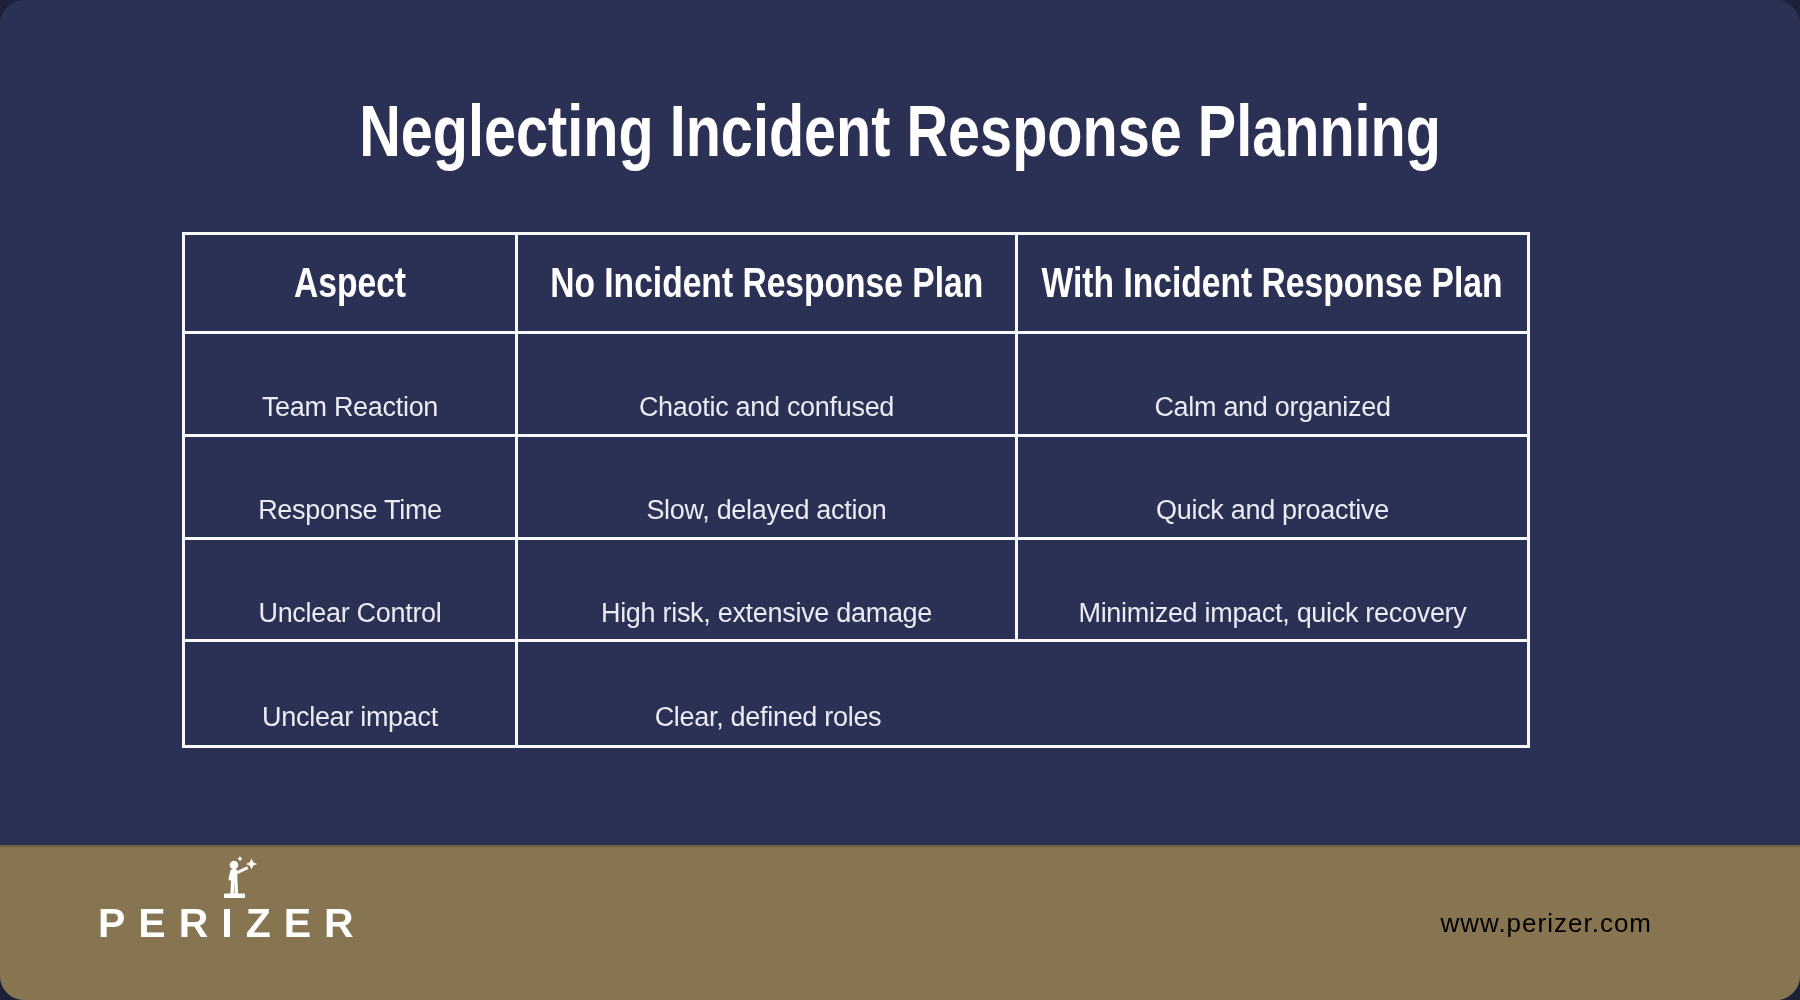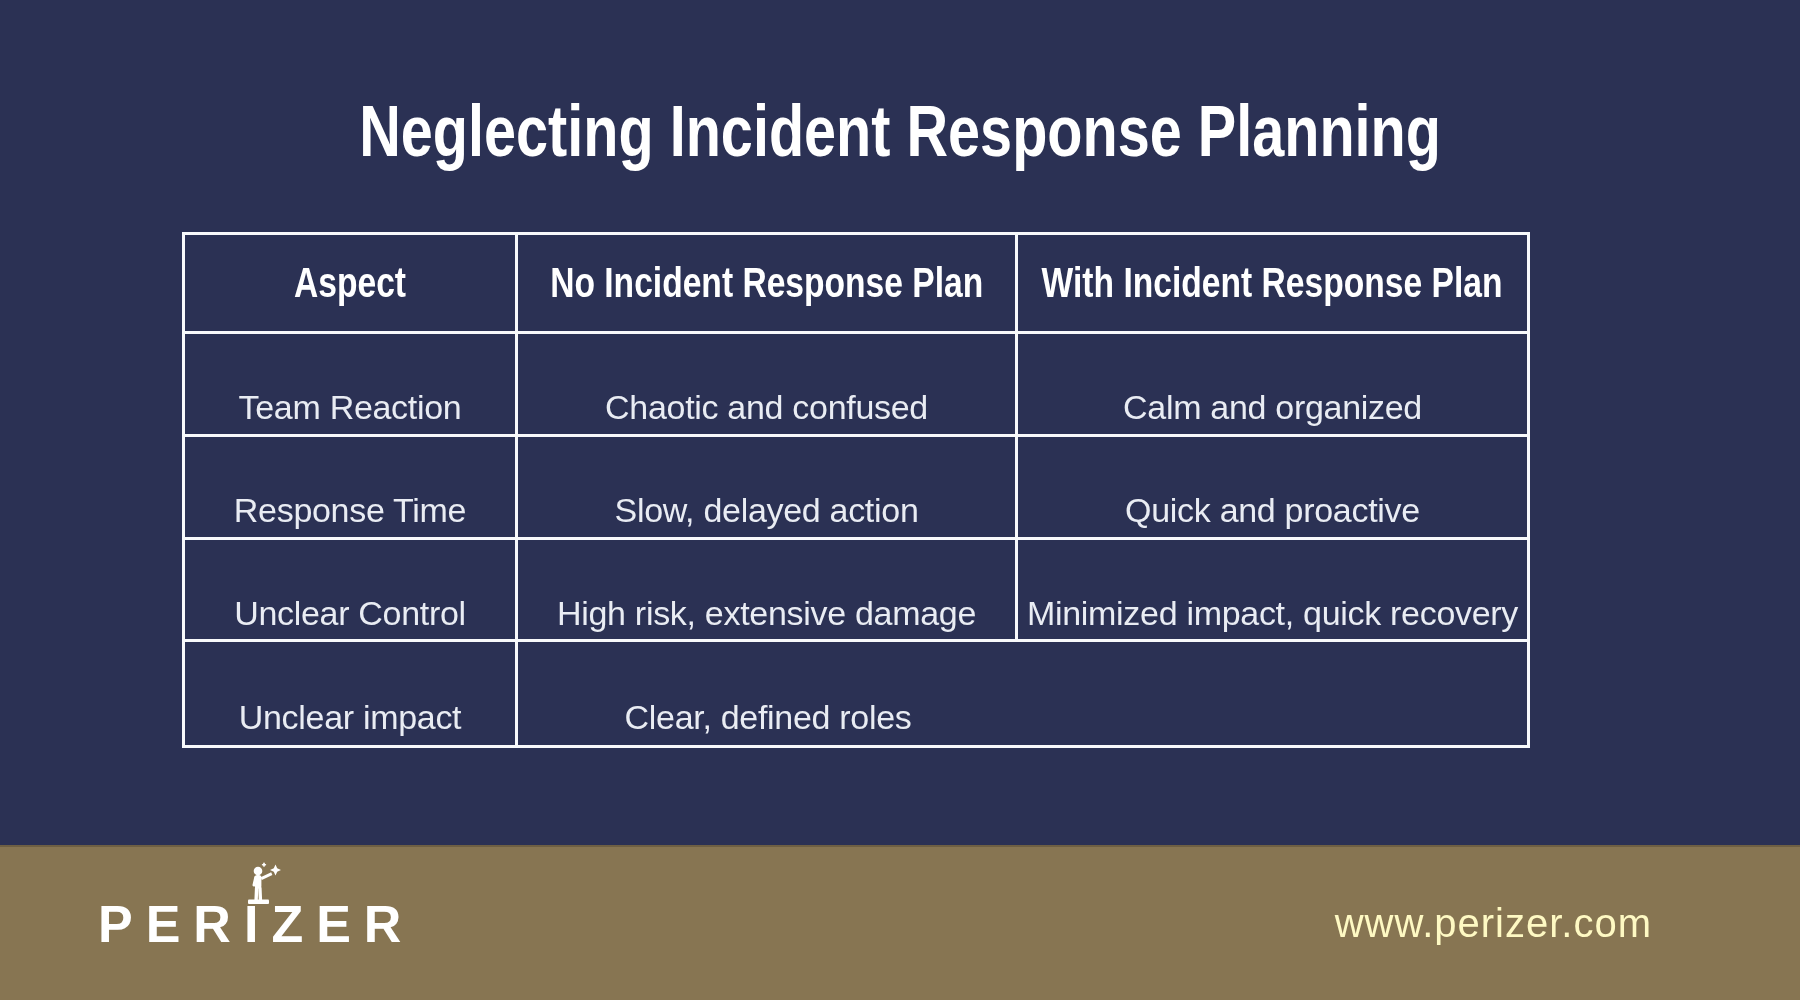--- a/index.html
+++ b/index.html
@@ -7,20 +7,21 @@
     font-family: "Liberation Sans", sans-serif;
     background: #1c2138;
   }
   .canvas {
     position: relative;
     width: 1800px;
     height: 1000px;
     overflow: hidden;
     background: var(--background, #2b3154);
     color: var(--heading-text, #ffffff);
+    border-radius: 24px;
   }
 
   
   .title-wrap {
     position: absolute;
     left: 0; right: 0; top: 90px;
     text-align: center;
   }
   .title-text {
     display: inline-block;
@@ -55,21 +56,21 @@
   .cell.r-last { border-bottom: none; }
   .cell.head span {
     display: inline-block;
     font-size: 42px;
     font-weight: bold;
     white-space: nowrap;
     transform: scaleX(0.80);
     color: var(--heading-text, #ffffff);
   }
   .cell.body span {
-    font-size: 34px;
+    font-size: 27px;
     font-weight: 300;
     letter-spacing: -0.3px;
     white-space: nowrap;
     color: var(--body-text, #e9ecf3);
     margin-top: 48px;
   }
 
   
   .footer {
     position: absolute;
@@ -79,21 +80,21 @@
     border-top: 2px solid rgba(0,0,0,0.18);
     box-sizing: border-box;
   }
   .logo {
     position: absolute;
     left: 98px; top: 0; height: 100%;
     display: flex;
     align-items: center;
   }
   .logo-text {
-    font-size: 52px;
+    font-size: 41px;
     font-weight: bold;
     letter-spacing: 13px;
     line-height: 1;
     color: #ffffff;
     white-space: nowrap;
   }
   .pillar {
     position: relative;
     display: inline-block;
   }
@@ -104,24 +105,24 @@
     margin-left: -12px;
     width: 56px;
     height: 42px;
     overflow: visible;
   }
   .website {
     position: absolute;
     right: 148px; top: 0; height: 100%;
     display: flex;
     align-items: center;
-    font-size: 40px;
+    font-size: 26px;
     font-weight: 300;
     letter-spacing: 1px;
-    color: #fef9c3;
+    color: #000000;
     margin-left: 44px;
   }
 </style>
 </head>
 <body>
 
 <div class="canvas">
 
   <div class="title-wrap">
     <span class="title-text">Neglecting Incident Response Planning</span>

